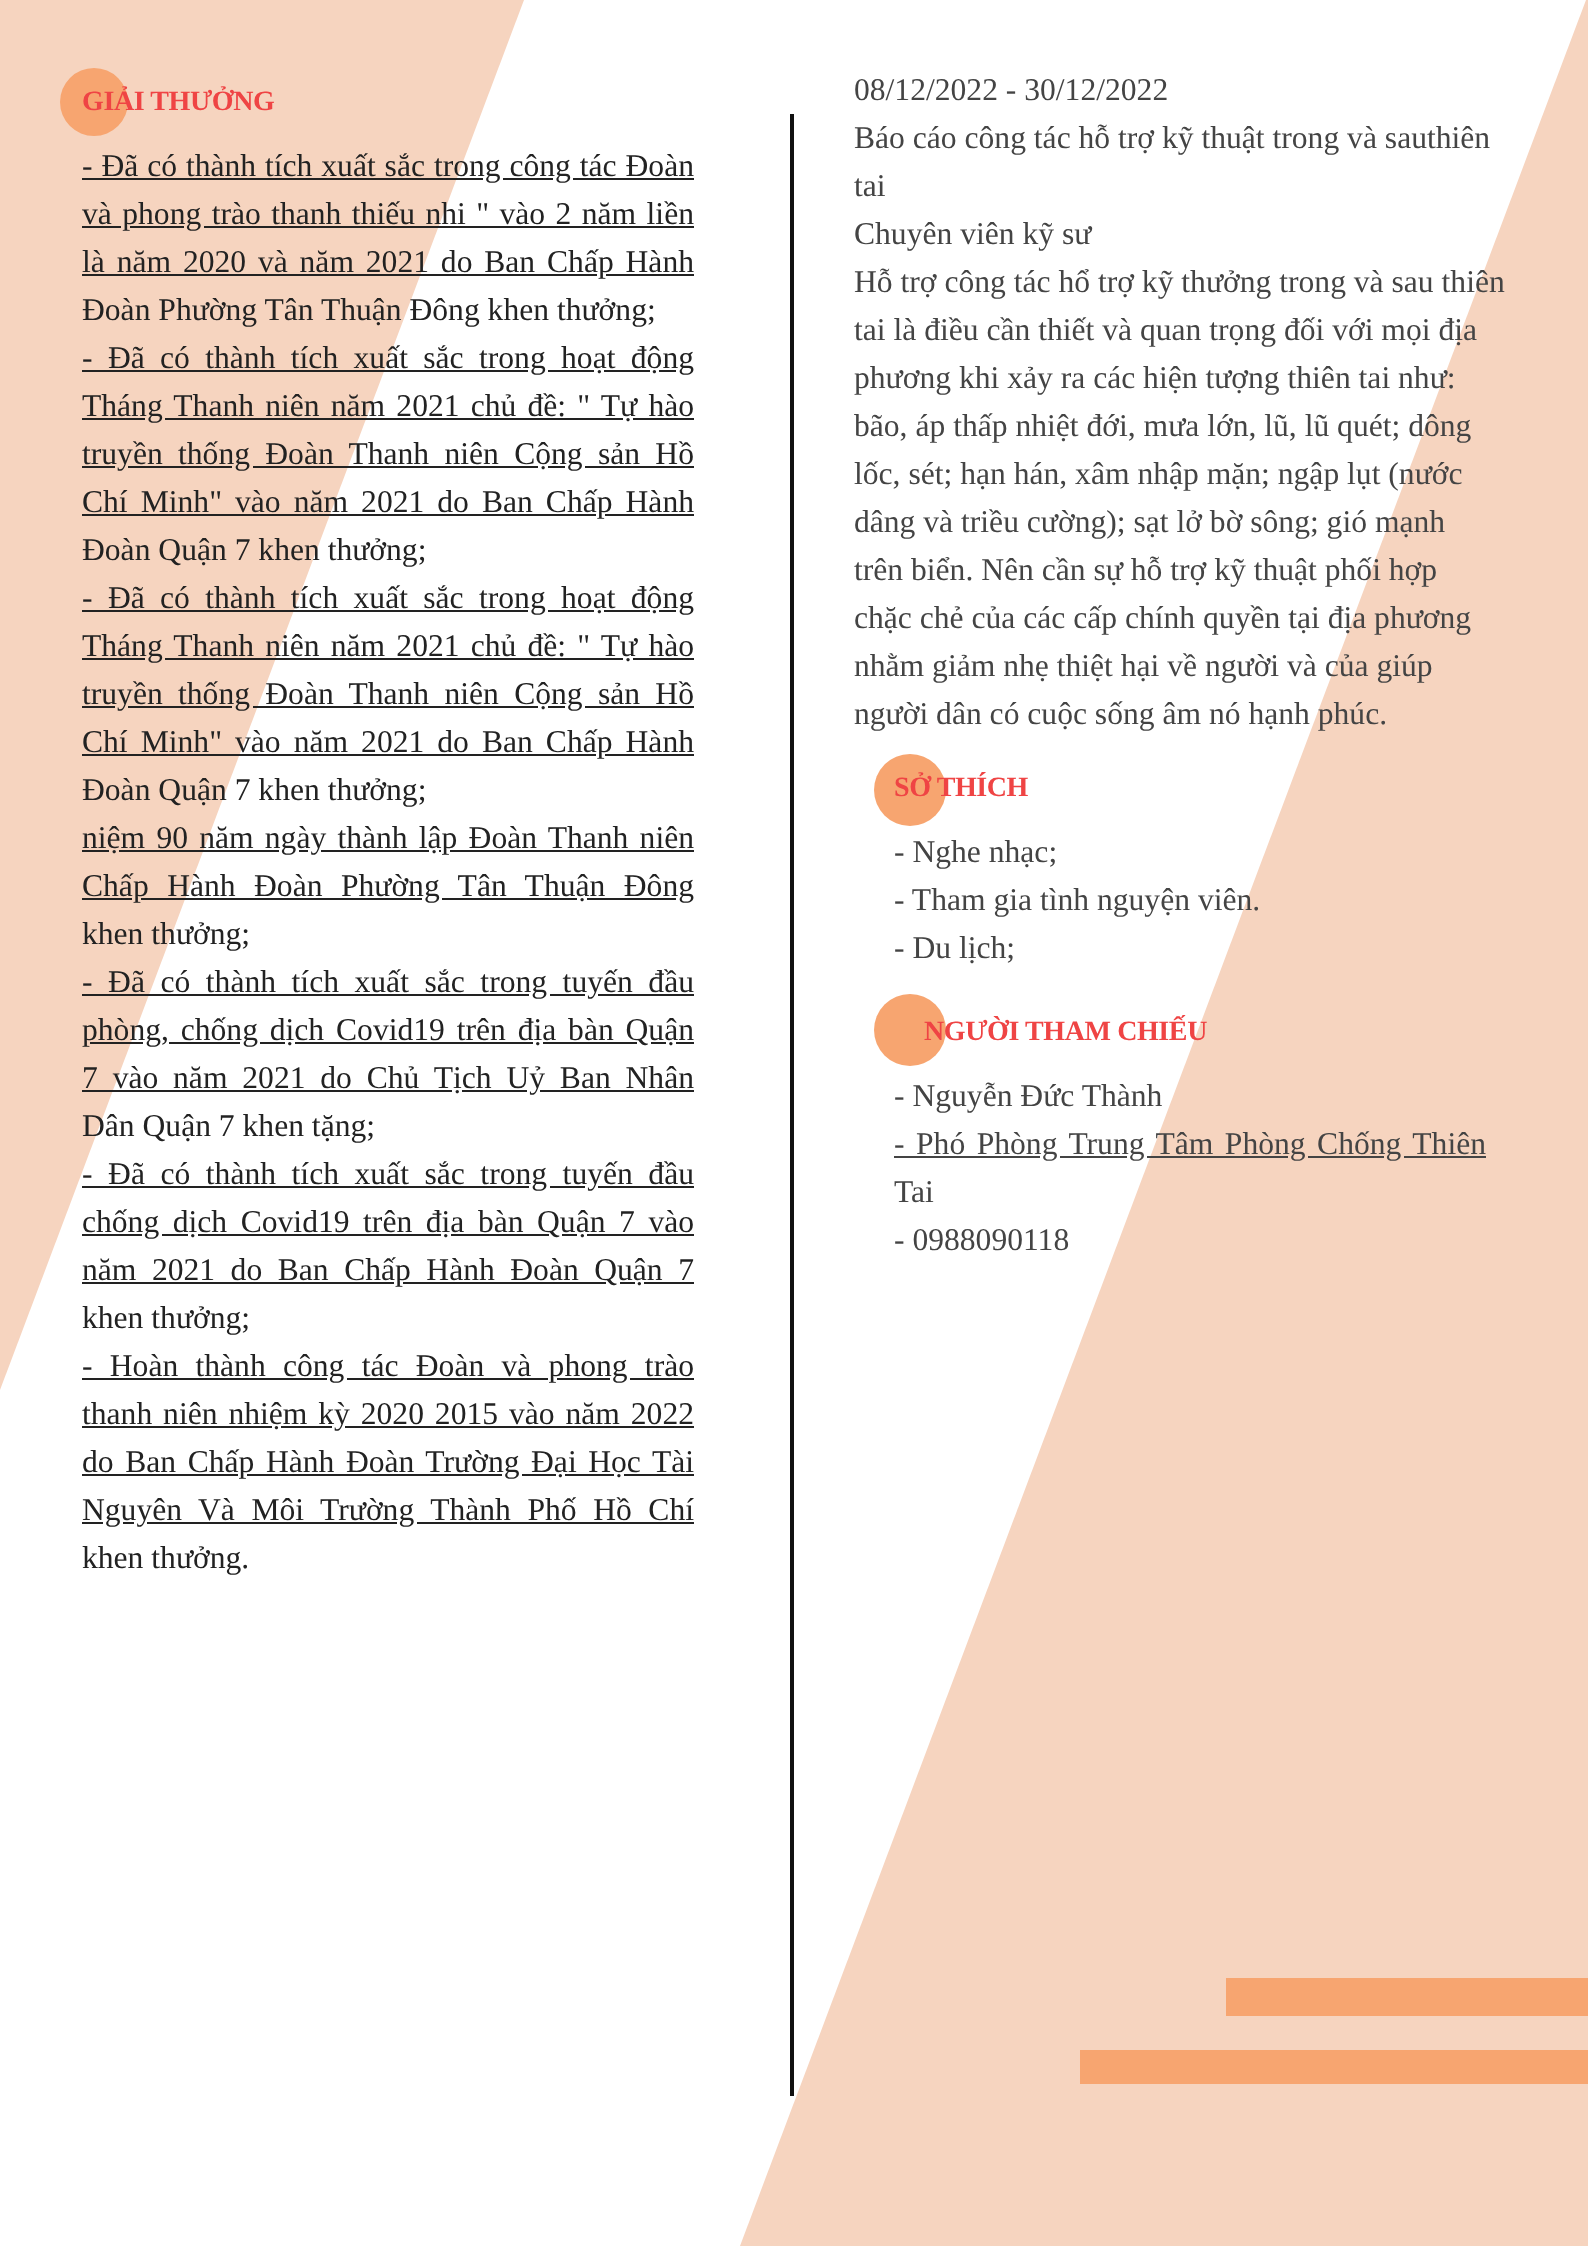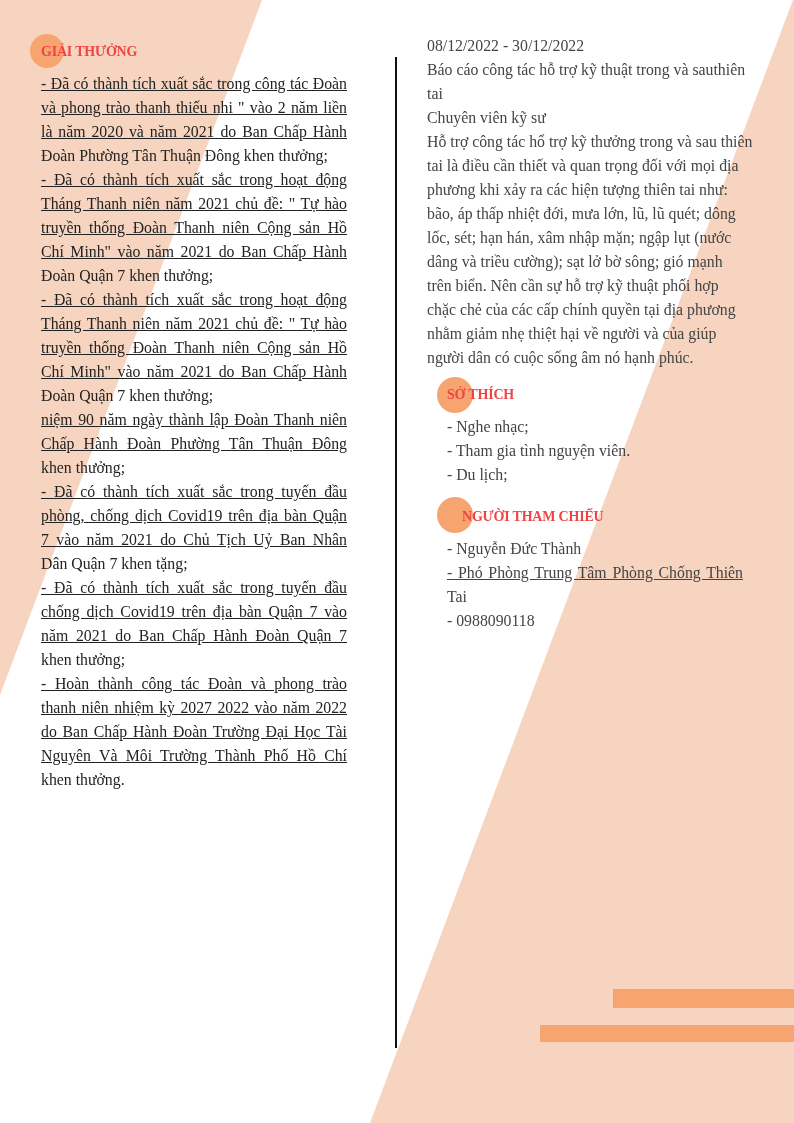--- a/index.html
+++ b/index.html
@@ -65,21 +65,21 @@
       <span class="ln">Dân Quận 7 khen tặng;</span>
     </div>
     <div>
       <span class="ln j">- Đã có thành tích xuất sắc trong tuyến đầu</span>
       <span class="ln j">chống dịch Covid19 trên địa bàn Quận 7 vào</span>
       <span class="ln j">năm 2021 do Ban Chấp Hành Đoàn Quận 7</span>
       <span class="ln">khen thưởng;</span>
     </div>
     <div>
       <span class="ln j">- Hoàn thành công tác Đoàn và phong trào</span>
-      <span class="ln j">thanh niên nhiệm kỳ 2027 2022 vào năm 2022</span>
+      <span class="ln j">thanh niên nhiệm kỳ 2020 2015 vào năm 2022</span>
       <span class="ln j">do Ban Chấp Hành Đoàn Trường Đại Học Tài</span>
       <span class="ln j">Nguyên Và Môi Trường Thành Phố Hồ Chí</span>
       <span class="ln">khen thưởng.</span>
     </div>
   </div>
 </section>
 
 <section class="block right-col" style="top:34px; width:330px;">
   <span class="ln">08/12/2022 - 30/12/2022</span>
   <span class="ln">Báo cáo công tác hỗ trợ kỹ thuật trong và sauthiên</span>

